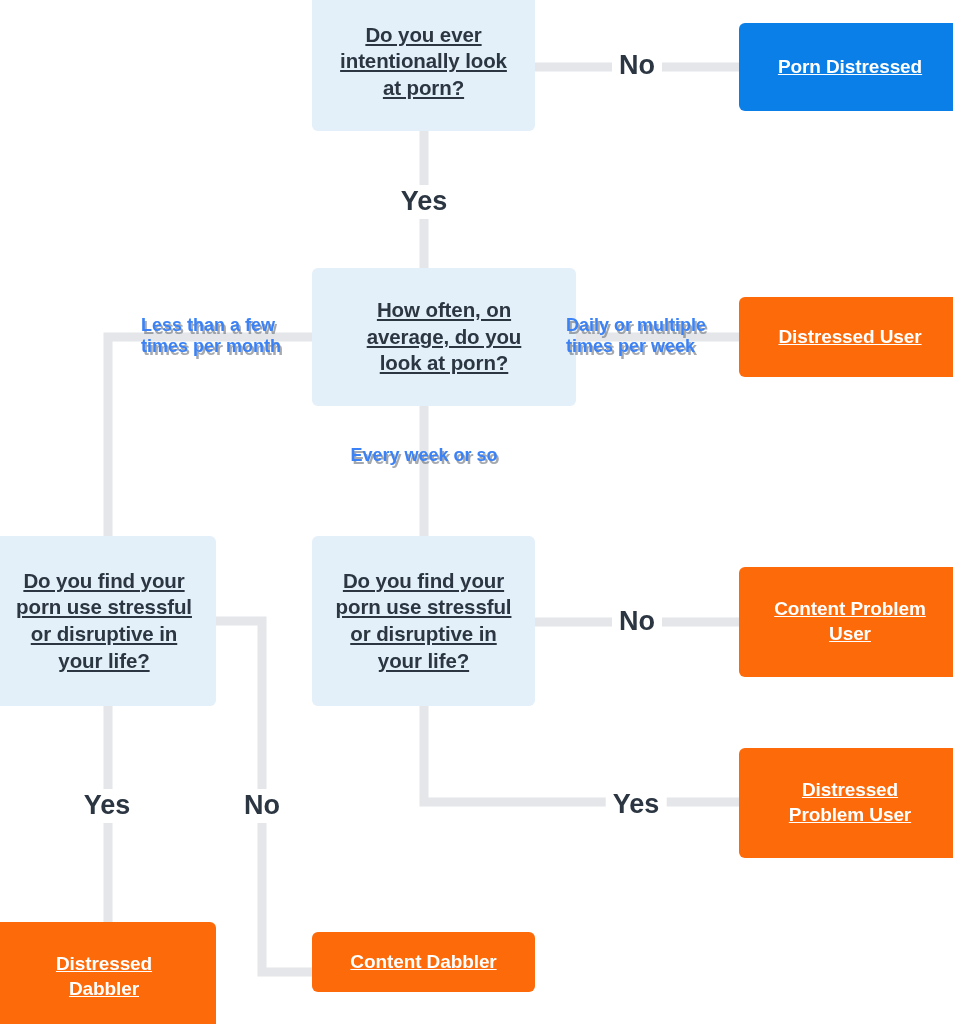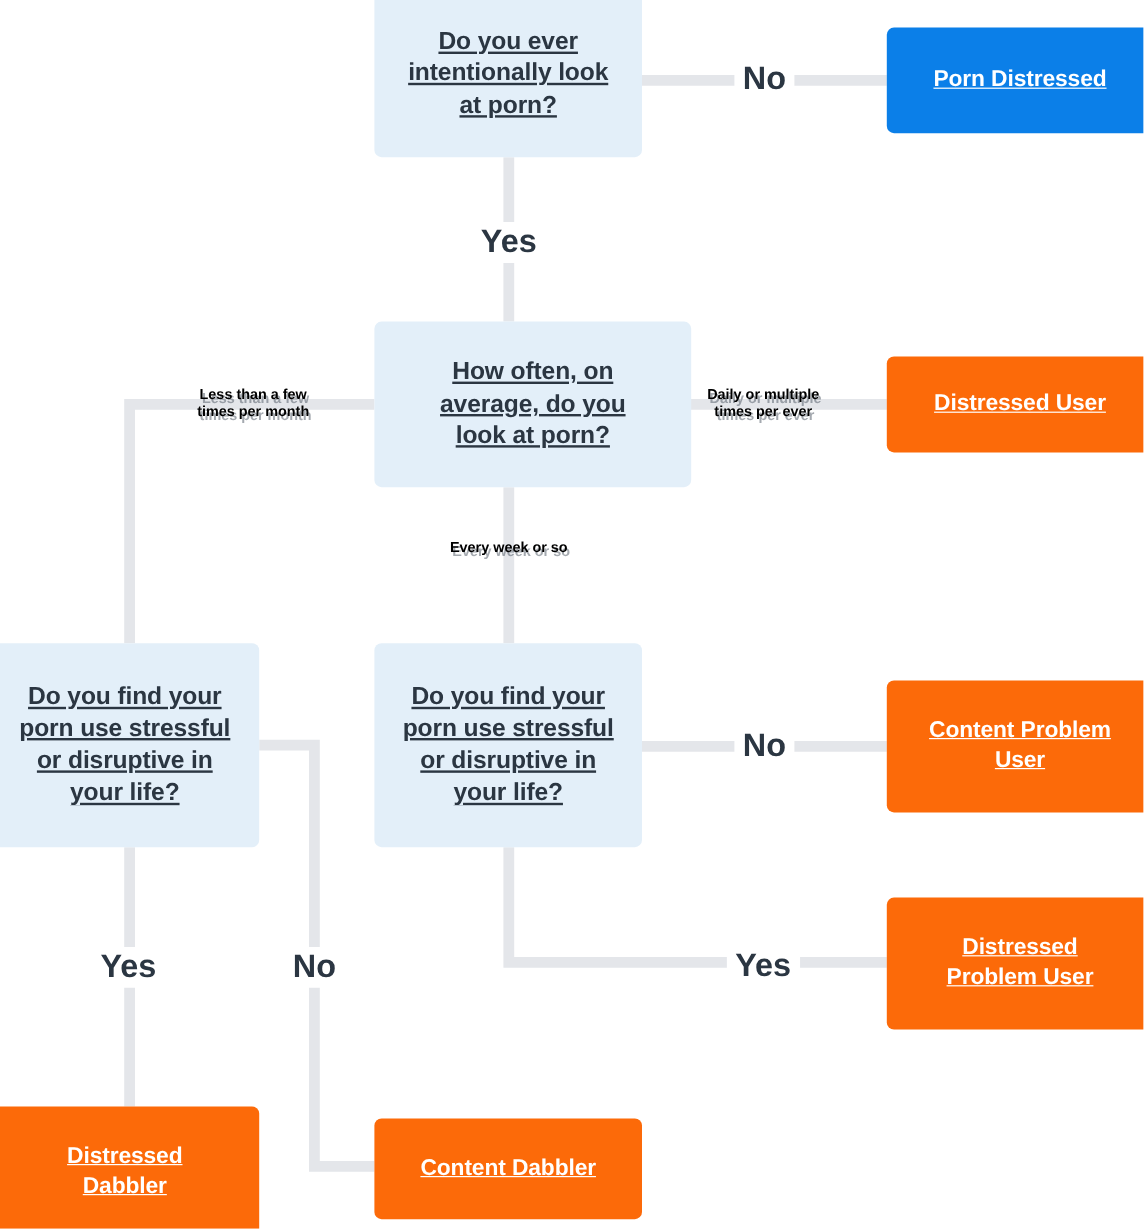--- a/index.html
+++ b/index.html
@@ -54,32 +54,31 @@
   }
   .node-inner { width: 100%; white-space: pre-line; text-decoration: underline; }
 
   .edge-label {
     position: absolute;
     transform: translate(-50%, -50%);
     background: #ffffff;
     padding: 1px 7px;
     border-radius: 3px;
     font-weight: bold;
-    text-align: center;
     line-height: 1.18;
     z-index: 5;
     white-space: pre-line;
   }
   .edge-label.yesno {
     font-size: 27px;
     color: #2b3642;
   }
   .edge-label.freq {
-    font-size: 12px;
-    color: #000000;
+    font-size: 18px;
+    color: #3b82f6;
     text-shadow: 2px 3px 0 rgba(90,99,110,0.55);
     background: transparent;
   }
 </style>
 </head>
 <body>
 
 <div id="canvas">
 
   <svg class="edges" viewBox="0 0 953 1024" xmlns="http://www.w3.org/2000/svg">
@@ -147,33 +146,33 @@
   <div class="node node-outcome-orange" style="left:739px; top:748px; width:222px; height:110px;">
     <span class="node-inner">Distressed
 Problem User</span>
   </div>
 
   <div class="node node-outcome-orange" style="left:-8px; top:922px; width:224px; height:110px;">
     <span class="node-inner">Distressed
 Dabbler</span>
   </div>
 
-  <div class="node node-outcome-orange" style="left:312px; top:932px; width:223px; height:84px;">
+  <div class="node node-outcome-orange" style="left:312px; top:932px; width:223px; height:60px;">
     <span class="node-inner">Content Dabbler</span>
   </div>
 
   <div class="edge-label yesno" style="left:637px; top:66px;">No</div>
 
   <div class="edge-label yesno" style="left:424px; top:202px;">Yes</div>
 
   <div class="edge-label freq" style="left:211px; top:336px;">Less than a few
 times per month</div>
 
   <div class="edge-label freq" style="left:636px; top:336px;">Daily or multiple
-times per ever</div>
+times per week</div>
 
   <div class="edge-label freq" style="left:424px; top:456px;">Every week or so</div>
 
   <div class="edge-label yesno" style="left:637px; top:622px;">No</div>
 
   <div class="edge-label yesno" style="left:636px; top:805px;">Yes</div>
 
   <div class="edge-label yesno" style="left:107px; top:806px;">Yes</div>
 
   <div class="edge-label yesno" style="left:262px; top:806px;">No</div>

